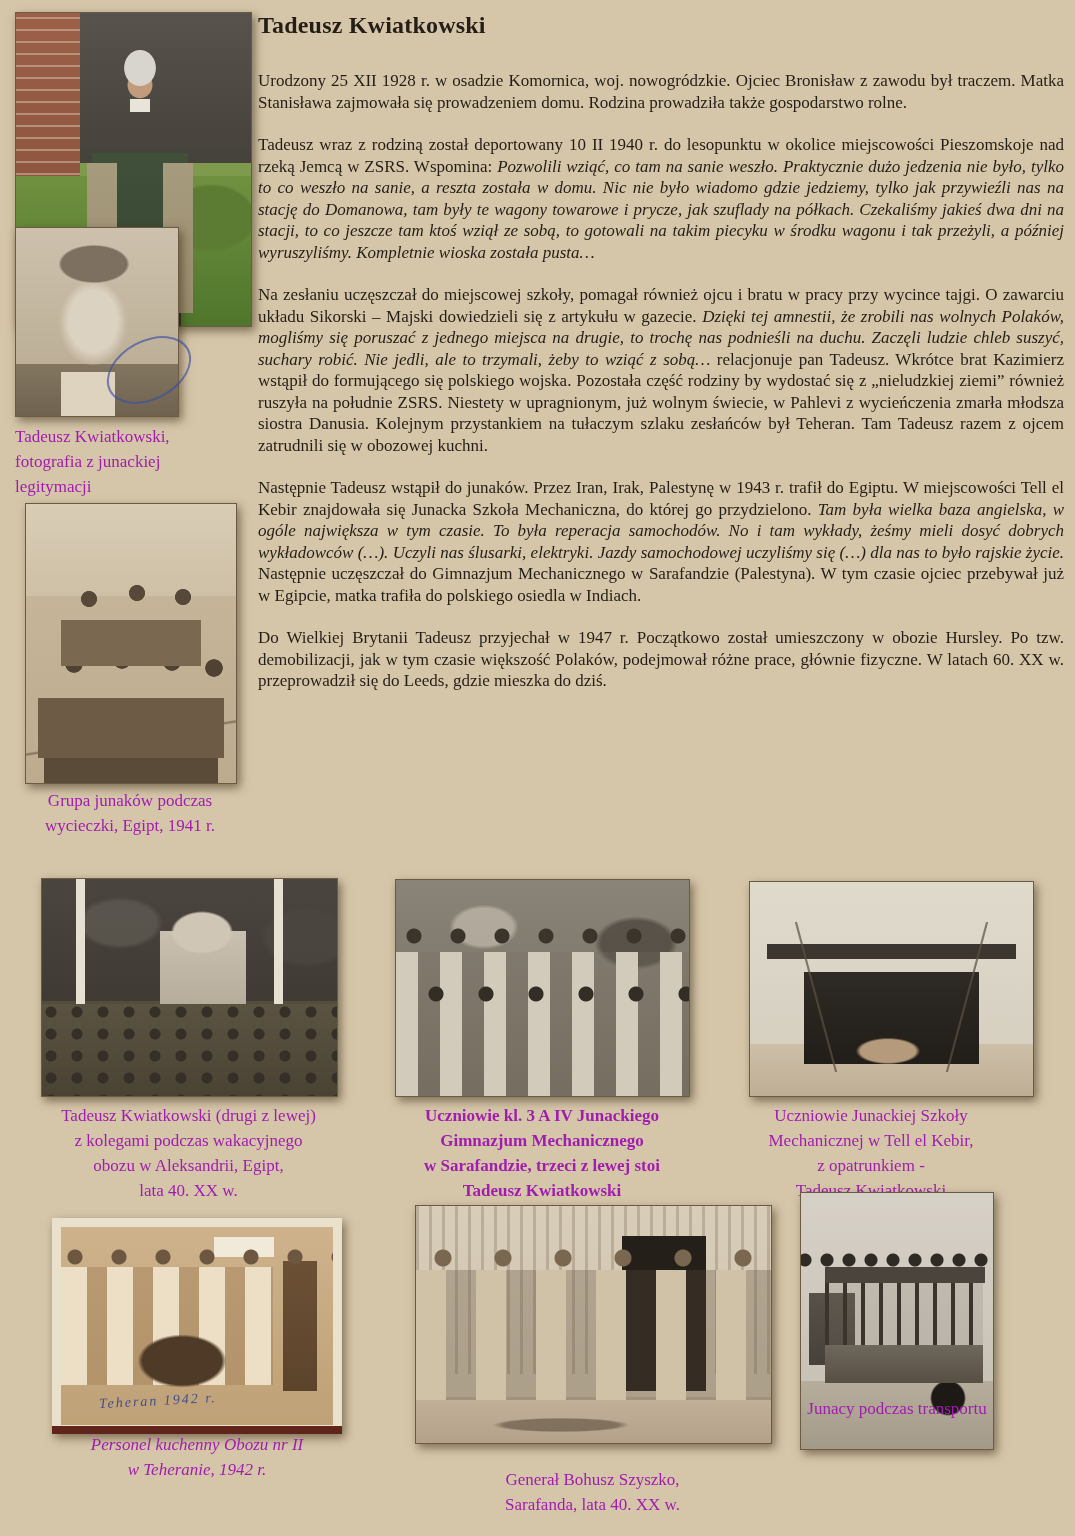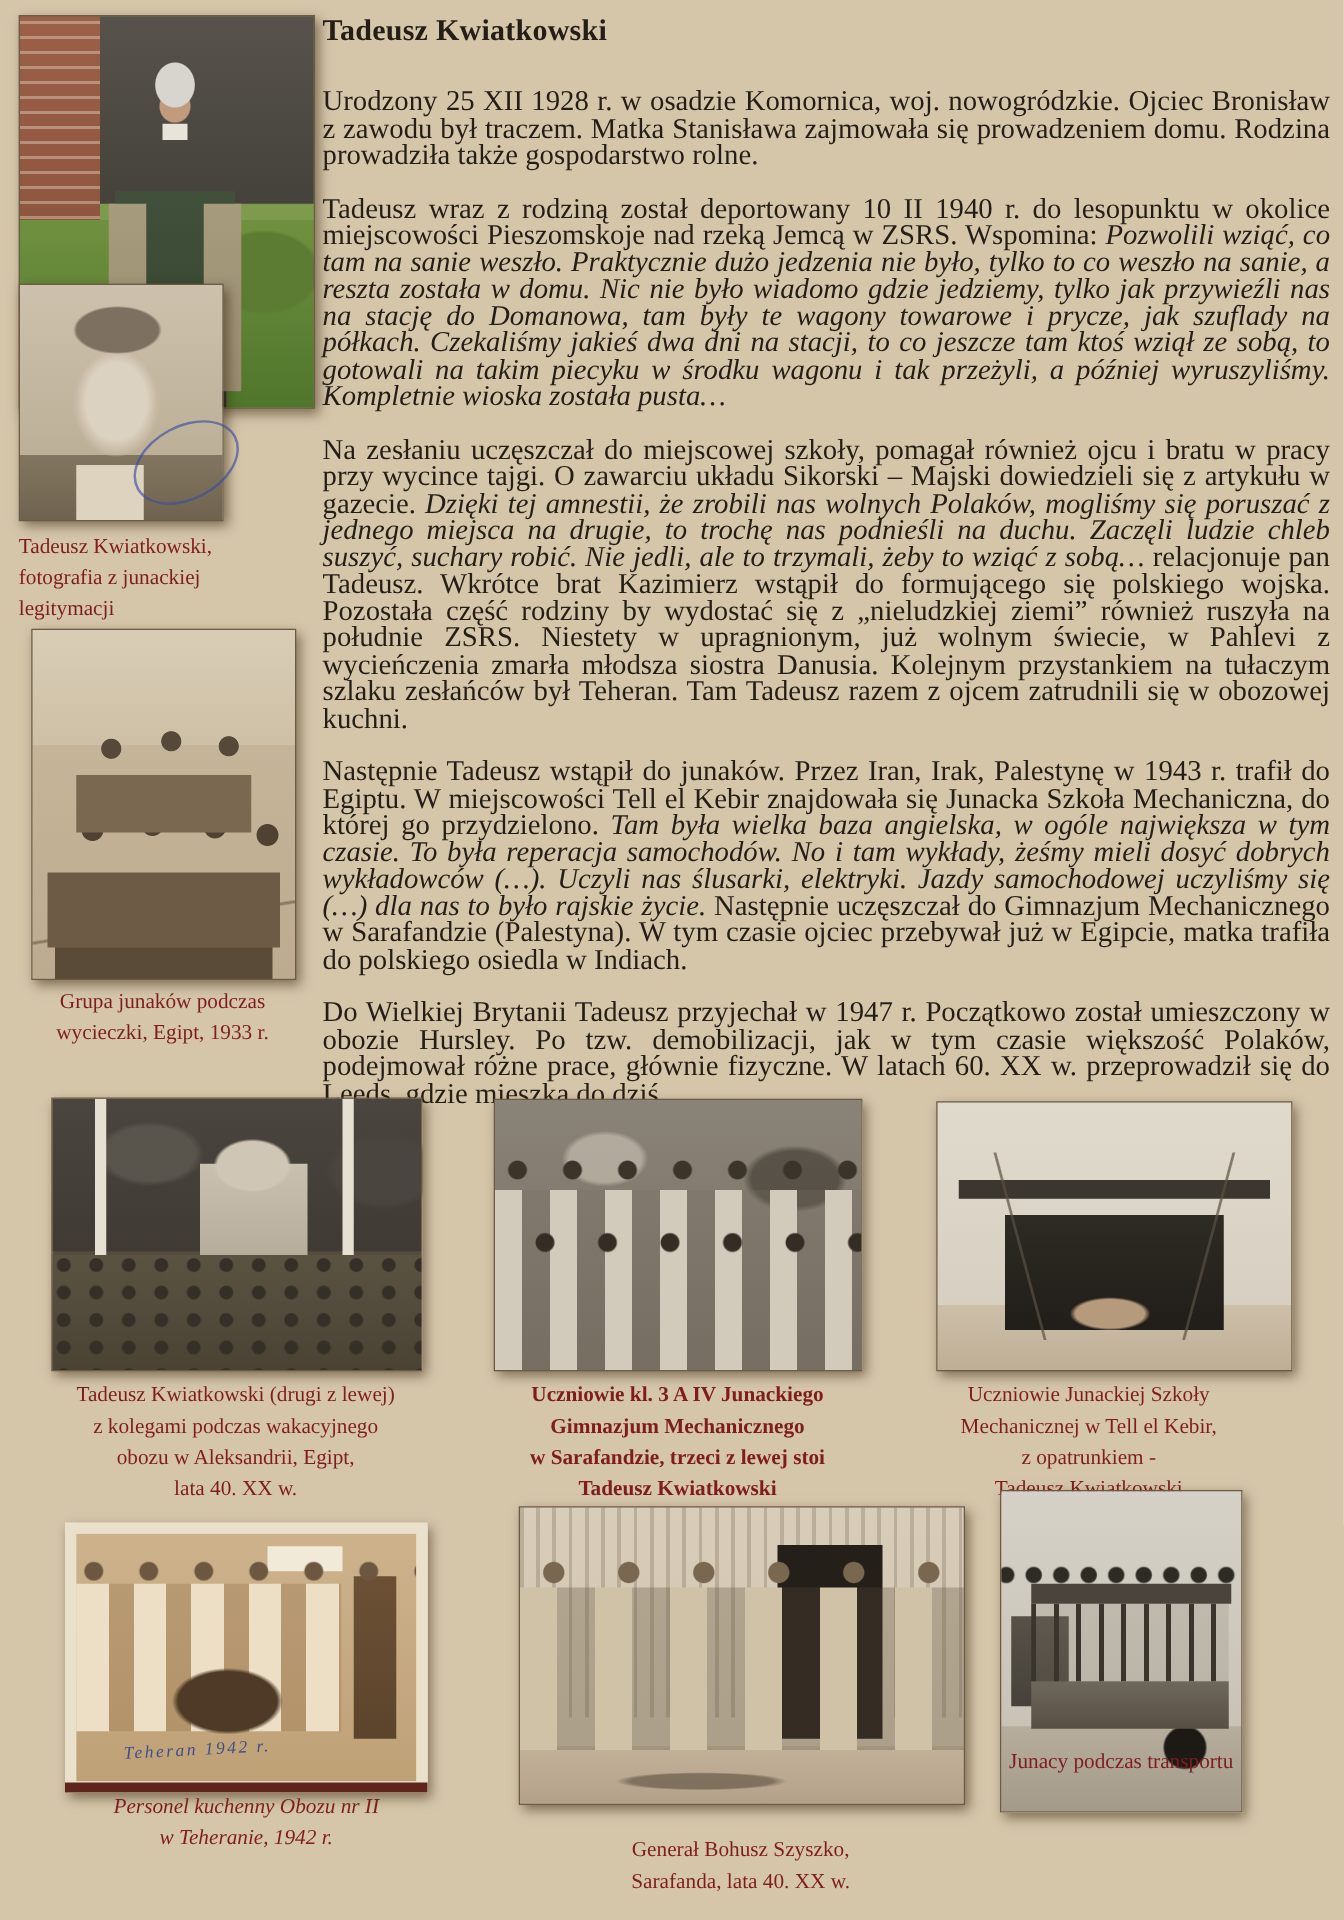--- a/index.html
+++ b/index.html
@@ -11,28 +11,28 @@
     color:#241e16;
     overflow:hidden;
   }
   
   .article{position:absolute;left:258px;top:10px;width:806px;}
   .article h1{
     font-size:24px;line-height:30px;margin:0 0 30px 0;
     font-weight:bold;letter-spacing:.2px;
   }
   .article p{
-    font-size:23px;line-height:21.5px;margin:0 0 21px 0;
+    font-size:17px;line-height:21.5px;margin:0 0 21px 0;
     text-align:justify;
   }
   .q{font-style:italic;}
   
   .cap{
     position:absolute;font-size:17px;line-height:25px;
-    white-space:pre-line;color:#7f1d1d;
+    white-space:pre-line;color:#a21caf;
   }
   .cap.center{text-align:center;}
   
   .ph{
     position:absolute;
     border:1px solid #6b5a44;
     box-shadow:3px 4px 9px rgba(55,38,15,.55);
   }
   
   .ph-elderly{
@@ -189,21 +189,21 @@
   <div class="ph ph-elderly"></div>
   <div class="ph ph-portrait">
     <div class="stamp"></div>
   </div>
   <div class="cap" style="left:15px;top:424px;width:235px;">Tadeusz Kwiatkowski,
 fotografia z junackiej
 legitymacji</div>
 
   <div class="ph ph-group"></div>
   <div class="cap center" style="left:8px;top:788px;width:244px;">Grupa junaków podczas
-wycieczki, Egipt, 1933 r.</div>
+wycieczki, Egipt, 1941 r.</div>
 
   <div class="article">
     <h1>Tadeusz Kwiatkowski</h1>
     <p><span>Urodzony 25 XII 1928 r. w osadzie Komornica, woj. nowogródzkie. Ojciec Bronisław z zawodu był traczem. Matka Stanisława zajmowała się prowadzeniem domu. Rodzina prowadziła także gospodarstwo rolne.</span></p>
     <p><span>Tadeusz wraz z rodziną został deportowany 10 II 1940 r. do lesopunktu w okolice miejscowości Pieszomskoje nad rzeką Jemcą w ZSRS. Wspomina:  </span><span class="q">Pozwolili wziąć, co tam na sanie weszło. Praktycznie dużo jedzenia nie było, tylko to co weszło na sanie, a reszta została w domu. Nic nie było wiadomo gdzie jedziemy, tylko jak przywieźli nas na stację do Domanowa, tam były te wagony towarowe i prycze, jak szuflady na półkach. Czekaliśmy jakieś dwa dni na stacji, to co jeszcze tam ktoś wziął ze sobą, to gotowali na takim piecyku w środku wagonu i tak przeżyli, a później wyruszyliśmy. Kompletnie wioska została pusta…</span></p>
     <p><span>Na zesłaniu uczęszczał do miejscowej szkoły, pomagał również ojcu i bratu w pracy przy wycince tajgi. O zawarciu układu Sikorski – Majski dowiedzieli się z artykułu w gazecie. </span><span class="q">Dzięki tej amnestii, że zrobili nas wolnych Polaków, mogliśmy się poruszać z jednego miejsca na drugie, to trochę nas podnieśli na duchu. Zaczęli ludzie chleb suszyć, suchary robić. Nie jedli, ale to trzymali, żeby to wziąć z sobą…</span><span> relacjonuje pan Tadeusz. Wkrótce brat Kazimierz wstąpił do formującego się polskiego wojska. Pozostała część rodziny by wydostać się z „nieludzkiej ziemi” również ruszyła na południe ZSRS. Niestety w upragnionym, już wolnym świecie, w Pahlevi z wycieńczenia zmarła młodsza siostra Danusia. Kolejnym przystankiem na tułaczym szlaku zesłańców był Teheran. Tam Tadeusz razem z ojcem zatrudnili się w obozowej kuchni.</span></p>
     <p><span>Następnie Tadeusz wstąpił do junaków. Przez Iran, Irak, Palestynę w 1943 r. trafił do Egiptu. W miejscowości Tell el Kebir znajdowała się Junacka Szkoła Mechaniczna, do której go przydzielono. </span><span class="q">Tam była wielka baza angielska, w ogóle największa w tym czasie. To była reperacja samochodów. No i tam wykłady, żeśmy mieli dosyć dobrych wykładowców (…). Uczyli nas ślusarki, elektryki. Jazdy samochodowej uczyliśmy się (…) dla nas to było rajskie życie.</span><span> Następnie uczęszczał do Gimnazjum Mechanicznego w Sarafandzie (Palestyna). W tym czasie ojciec przebywał już w Egipcie, matka trafiła do polskiego osiedla w Indiach.</span></p>
     <p><span>Do Wielkiej Brytanii Tadeusz przyjechał w 1947 r. Początkowo został umieszczony w obozie Hursley. Po tzw. demobilizacji, jak w tym czasie większość Polaków, podejmował różne prace, głównie fizyczne. W latach 60. XX w. przeprowadził się do Leeds, gdzie mieszka do dziś.</span></p>
   </div>
 

